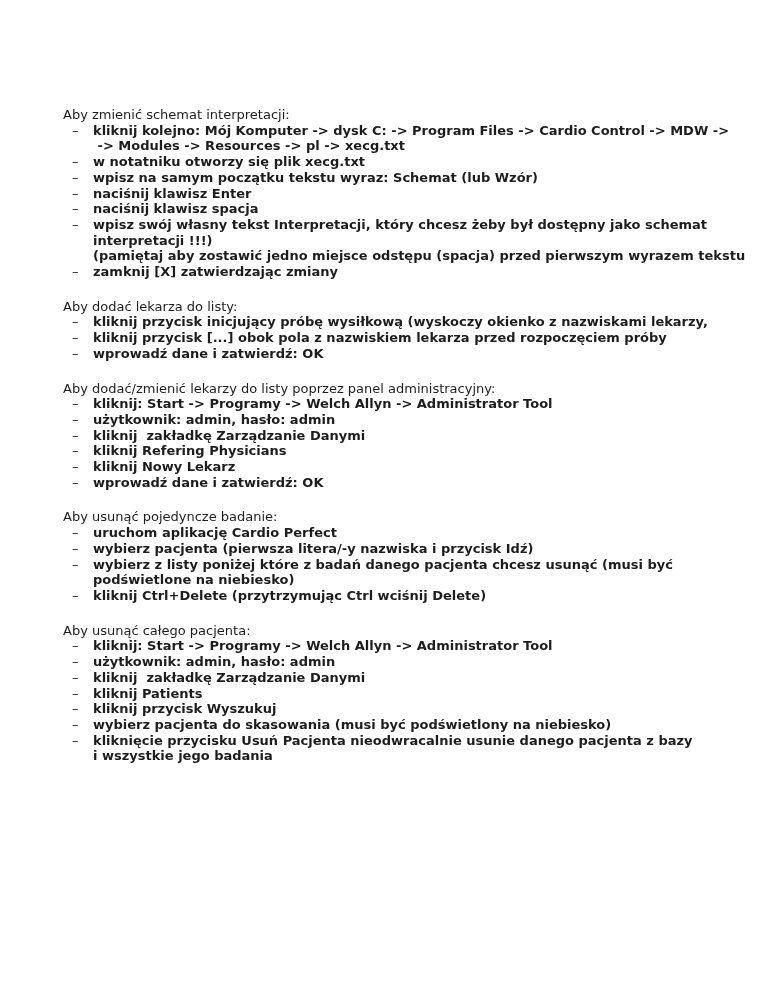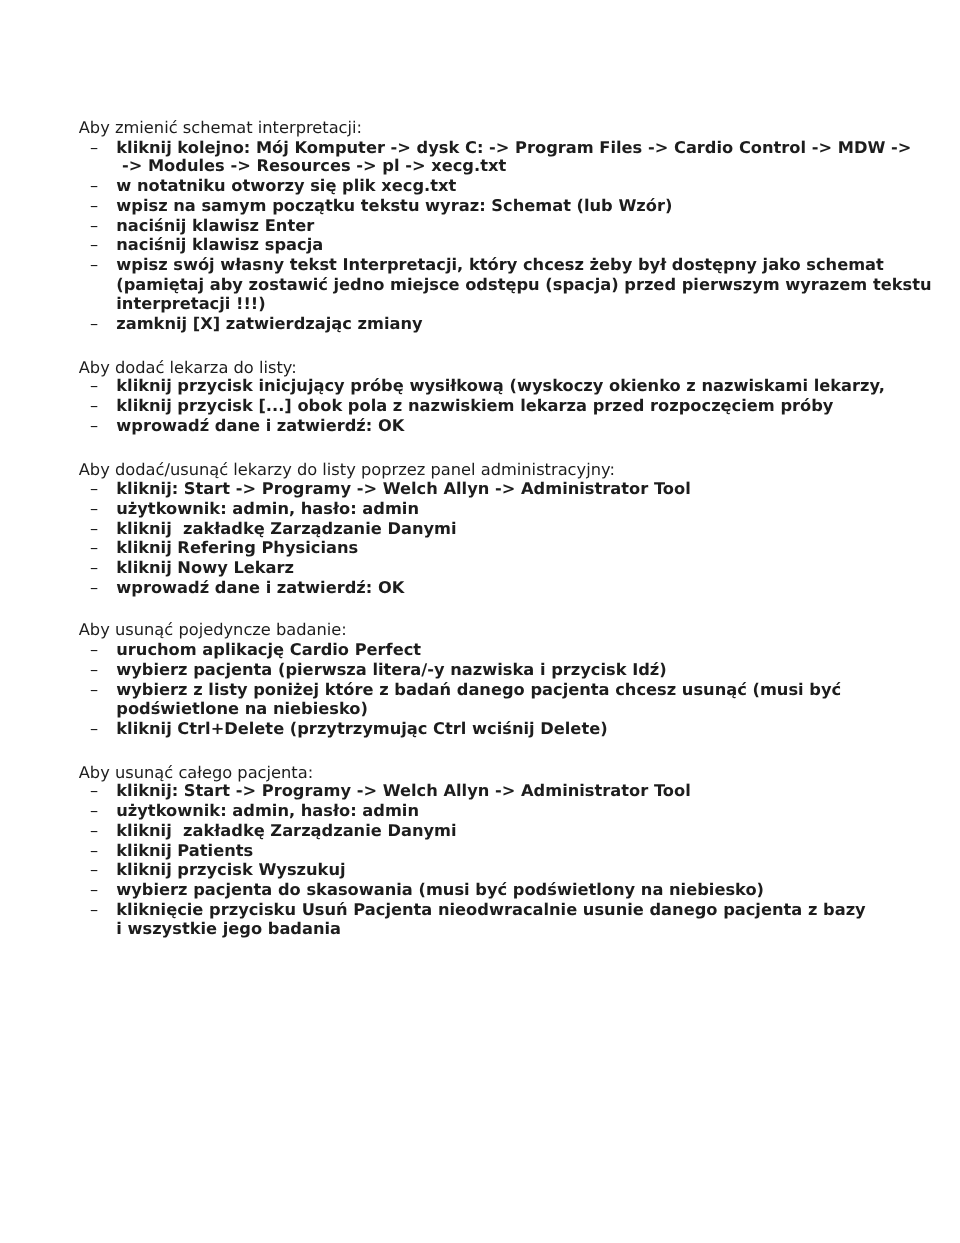--- a/index.html
+++ b/index.html
@@ -18,21 +18,21 @@
     line-height: 15.7px;
     color: #1d1d1d;
   }
   .content {
     position: absolute;
     top: 95px;
     left: 63px;
     right: 45px;
   }
   .doc-section {
-    margin: 0 0 19px 0;
+    margin: 12px 0 19px 0;
   }
   .section-heading {
     white-space: pre;
   }
   .item-row {
     display: flex;
     align-items: flex-start;
   }
   .dash-cell {
     flex: 0 0 30px;
@@ -85,22 +85,22 @@
           <div class="item-row">
             <div class="dash-cell">–</div>
             <div class="item-lines">
               <div class="item-line">naciśnij klawisz spacja</div>
             </div>
           </div>
           <div class="item-row">
             <div class="dash-cell">–</div>
             <div class="item-lines">
               <div class="item-line">wpisz swój własny tekst Interpretacji, który chcesz żeby był dostępny jako schemat</div>
+              <div class="item-line">interpretacji !!!)</div>
               <div class="item-line">(pamiętaj aby zostawić jedno miejsce odstępu (spacja) przed pierwszym wyrazem tekstu</div>
-              <div class="item-line">interpretacji !!!)</div>
             </div>
           </div>
           <div class="item-row">
             <div class="dash-cell">–</div>
             <div class="item-lines">
               <div class="item-line">zamknij [X] zatwierdzając zmiany</div>
             </div>
           </div>
         </div>
         <div class="doc-section">
@@ -118,21 +118,21 @@
             </div>
           </div>
           <div class="item-row">
             <div class="dash-cell">–</div>
             <div class="item-lines">
               <div class="item-line">wprowadź dane i zatwierdź: OK</div>
             </div>
           </div>
         </div>
         <div class="doc-section">
-          <div class="section-heading">Aby dodać/usunąć lekarzy do listy poprzez panel administracyjny:</div>
+          <div class="section-heading">Aby dodać/zmienić lekarzy do listy poprzez panel administracyjny:</div>
           <div class="item-row">
             <div class="dash-cell">–</div>
             <div class="item-lines">
               <div class="item-line">kliknij: Start -&gt; Programy -&gt; Welch Allyn -&gt; Administrator Tool</div>
             </div>
           </div>
           <div class="item-row">
             <div class="dash-cell">–</div>
             <div class="item-lines">
               <div class="item-line">użytkownik: admin, hasło: admin</div>

